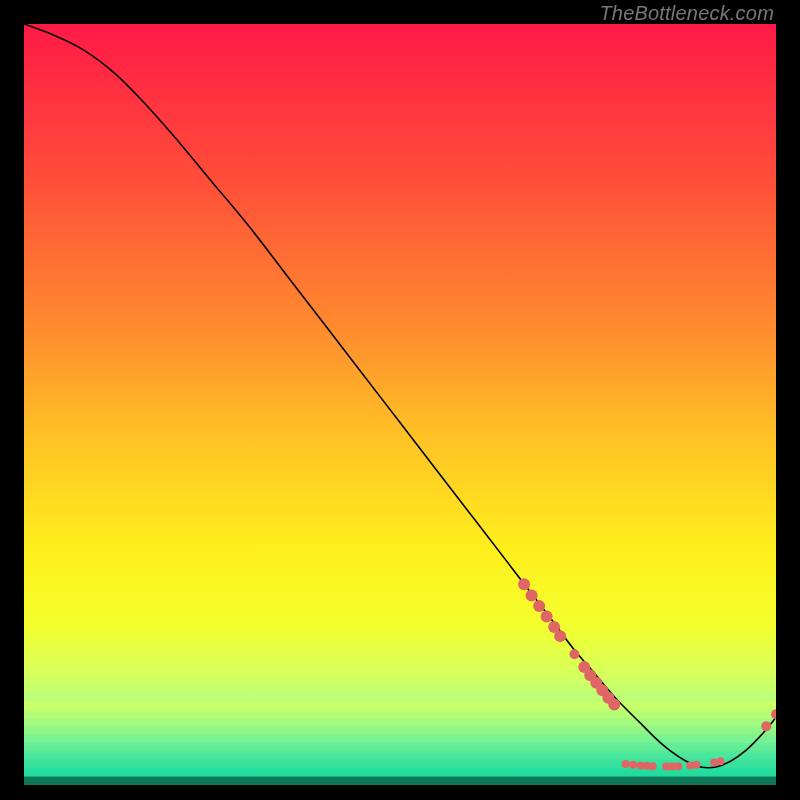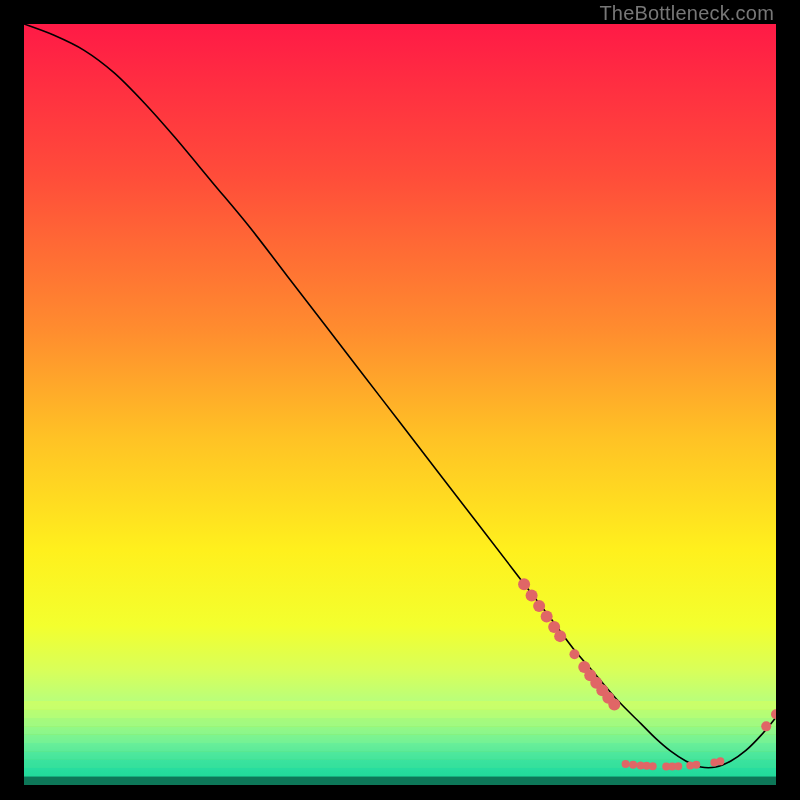--- a/index.html
+++ b/index.html
@@ -7,20 +7,21 @@
     width: 800px;
     height: 800px;
     background: #000;
     overflow: hidden;
     font-family: Arial, Helvetica, sans-serif;
   }
   .stage {
     position: relative;
     width: 800px;
     height: 588px;
+    font-style: italic;
   }
   .plot {
     position: absolute;
     left: 24px;
     top: 24px;
     width: 752px;
     height: 752px;
   }
   .gradient {
     position: absolute;

